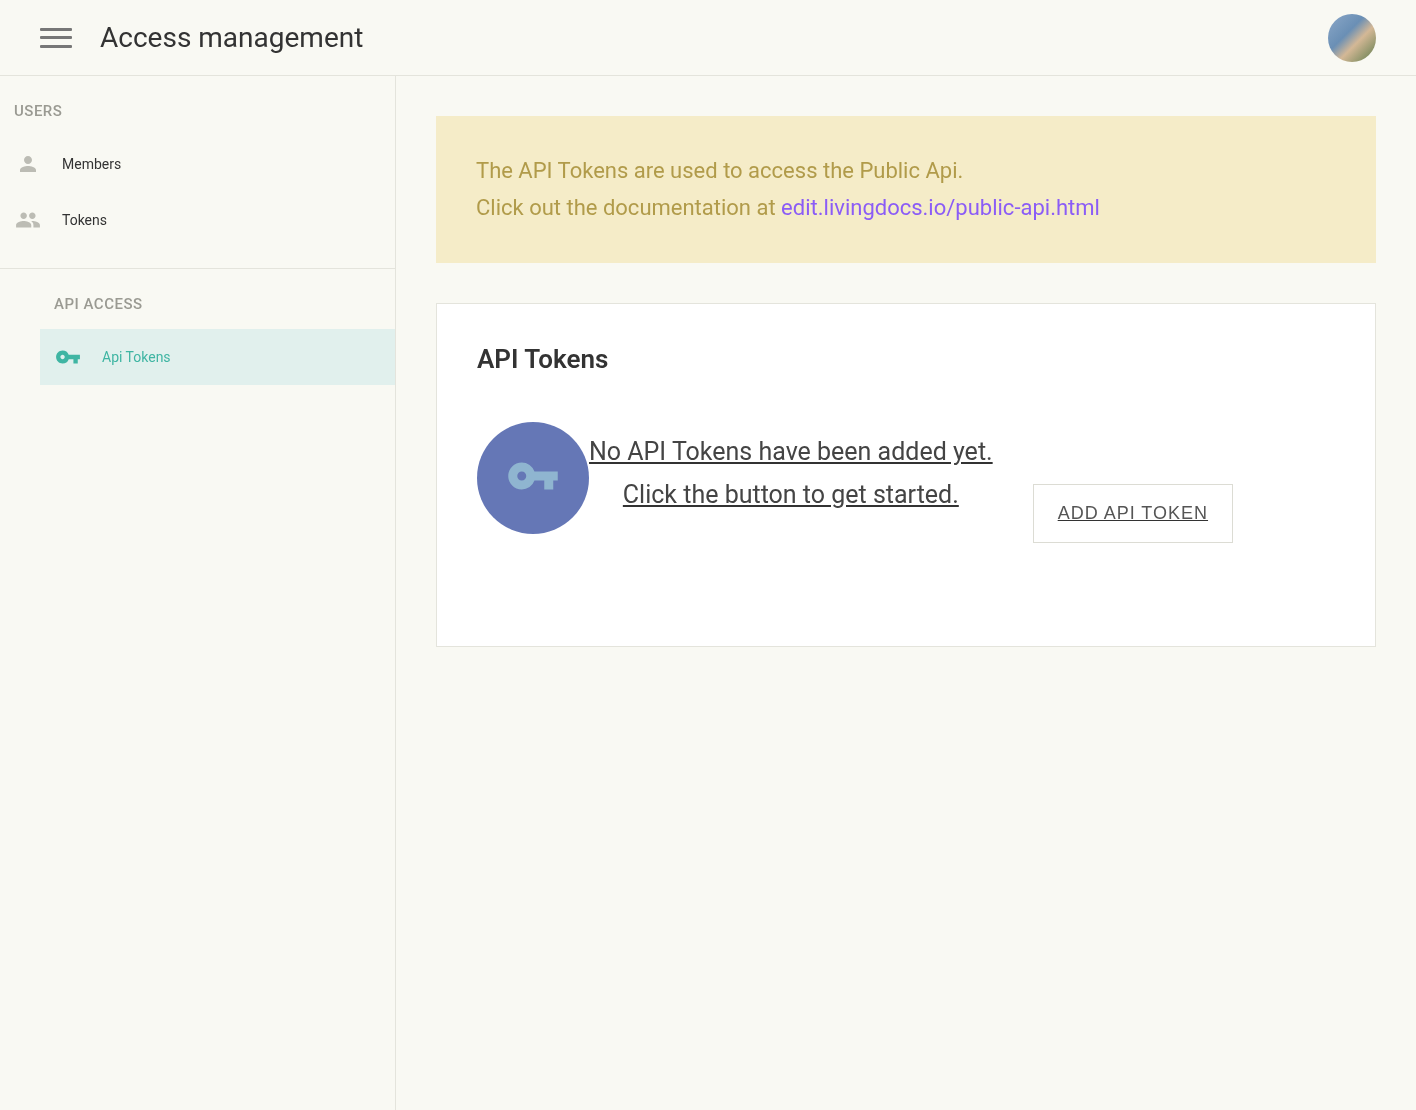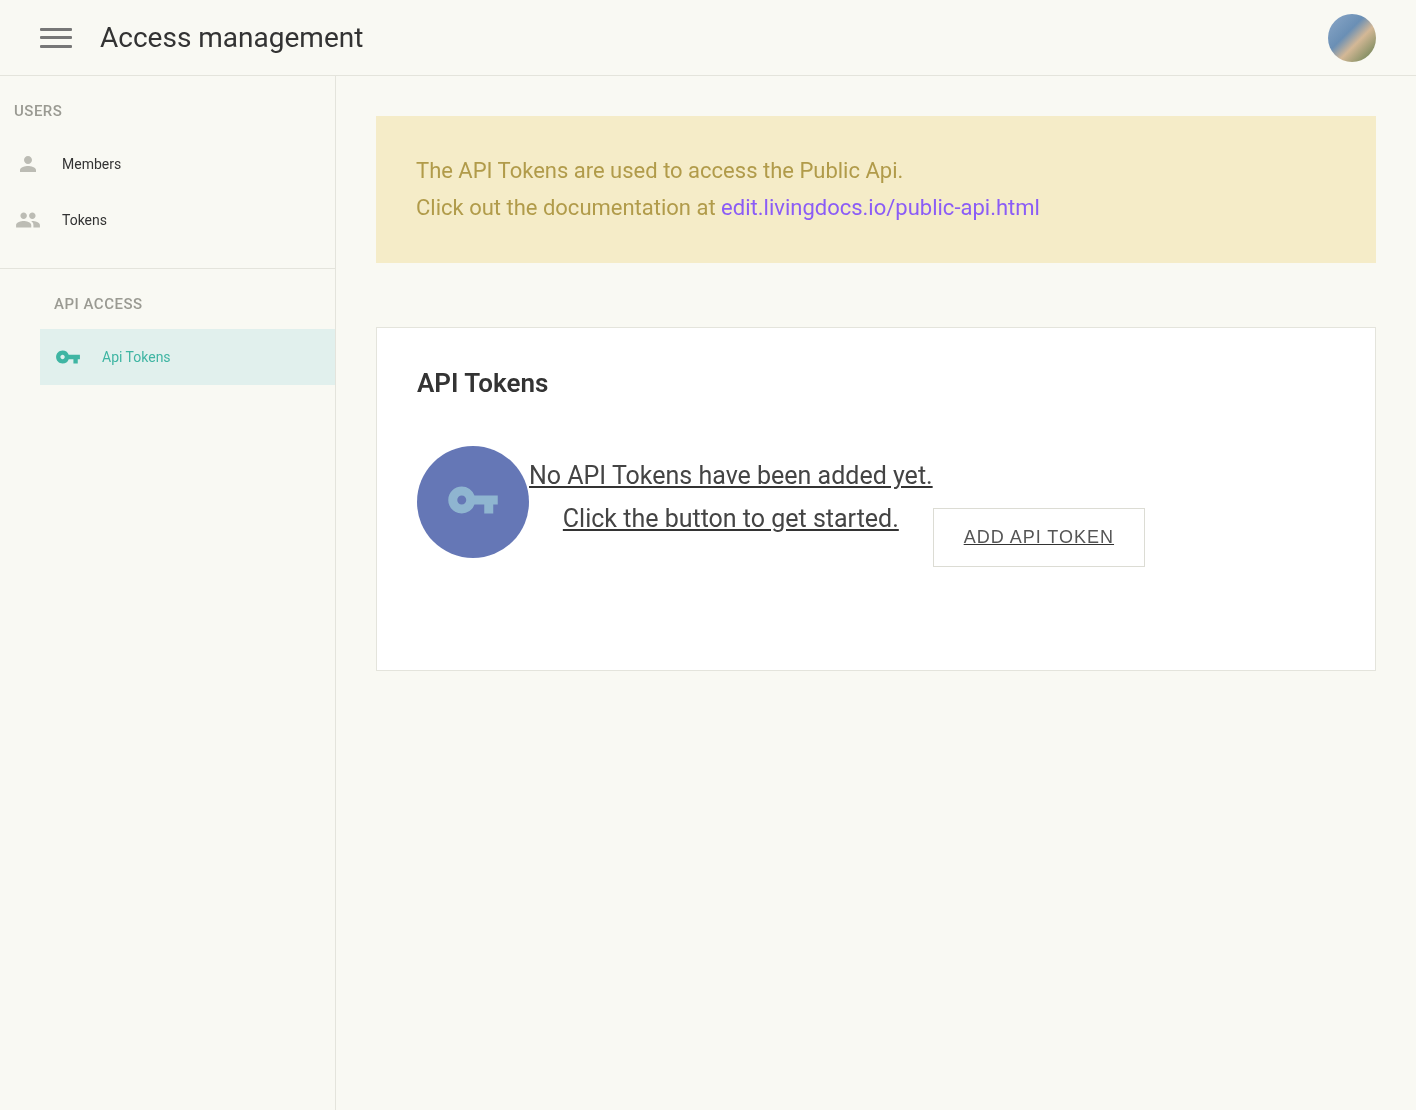--- a/index.html
+++ b/index.html
@@ -51,21 +51,21 @@
       border-radius: 50%;
       margin-left: auto;
       background: linear-gradient(135deg, #8ca8c8 0%, #6a8fb5 40%, #d4b896 60%, #5a7a4a 100%);
       cursor: pointer;
     }
     .layout {
       display: flex;
       height: calc(100% - 76px);
     }
     .sidebar {
-      width: 336px;
+      width: 396px;
       border-right: 1px solid #e4e4dc;
       background: #f9f9f3;
     }
     .sidebar-section {
       border-bottom: 1px solid #e4e4dc;
     }
     .sidebar-section:last-child {
       border-bottom: none;
       padding-left: 40px;
     }
@@ -105,21 +105,21 @@
       padding: 40px 40px;
       background: #f9f9f3;
       overflow: auto;
     }
     .notice {
       background: #f5ecc8;
       padding: 36px 40px;
       font-size: 22px;
       line-height: 1.7;
       color: #b19b4a;
-      margin-bottom: 64px;
+      margin-bottom: 40px;
     }
     .notice .doc-link {
       color: #8b5cf6;
       cursor: pointer;
     }
     .card {
       background: #ffffff;
       border: 1px solid #e4e4dc;
       padding: 40px;
     }
@@ -148,27 +148,28 @@
     }
     .empty-text {
       font-size: 25px;
       color: #444;
       line-height: 1.7;
       margin-bottom: 80px;
     }
     .add-button {
       background: #ffffff;
       border: 1px solid #dcdcd4;
-      padding: 18px 30px;
+      padding: 18px 24px;
       font-size: 18px;
       font-weight: 500;
       letter-spacing: 1px;
       color: #555;
       cursor: pointer;
       text-transform: uppercase;
+      margin-left: 40px;
     }
   </style>
 </head>
 <body>
 
 <div class="header">
   <div class="hamburger-icon">
     <span></span>
       <span></span>
       <span></span>

